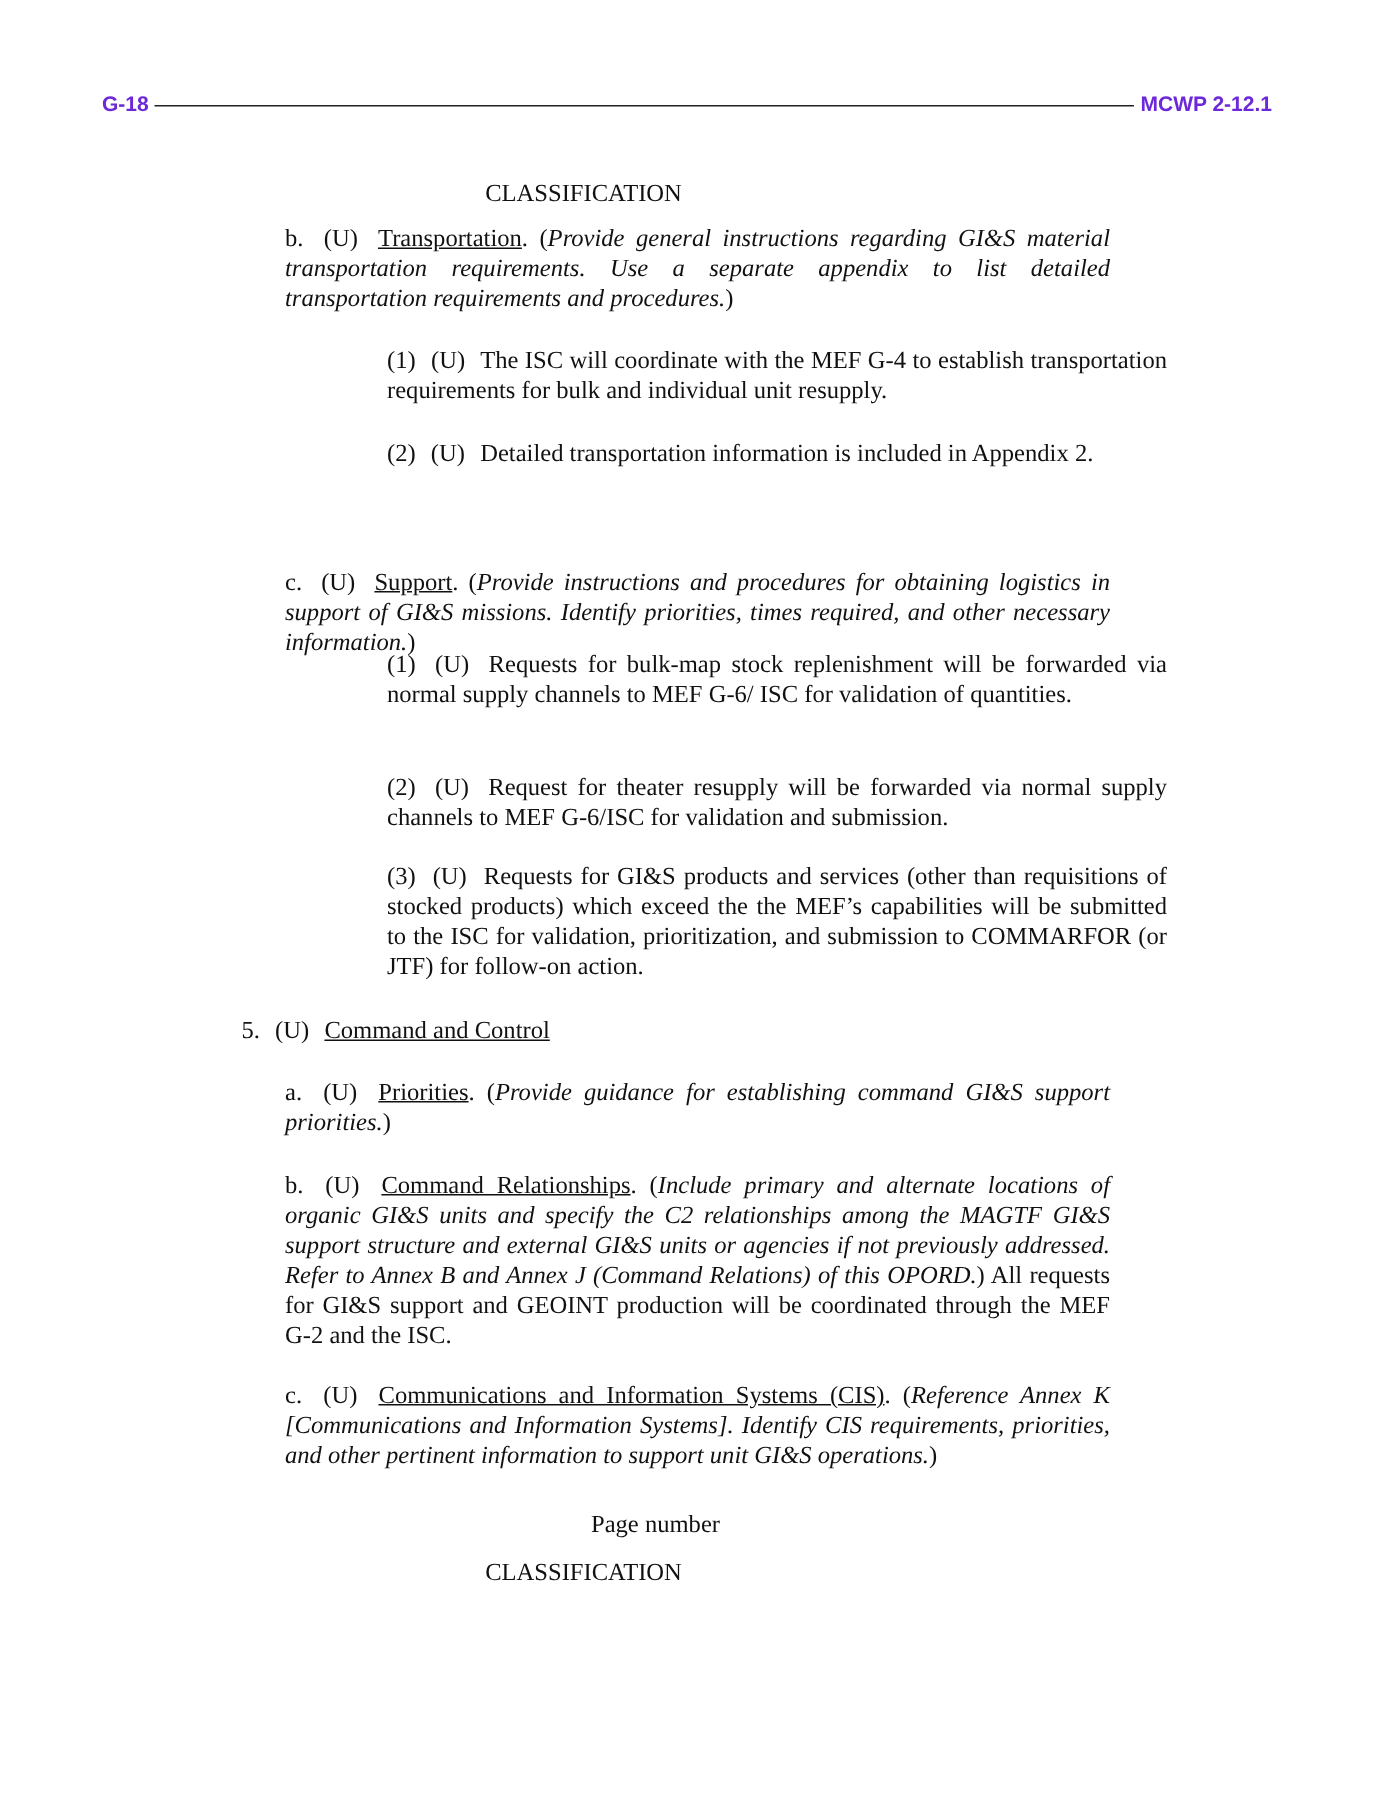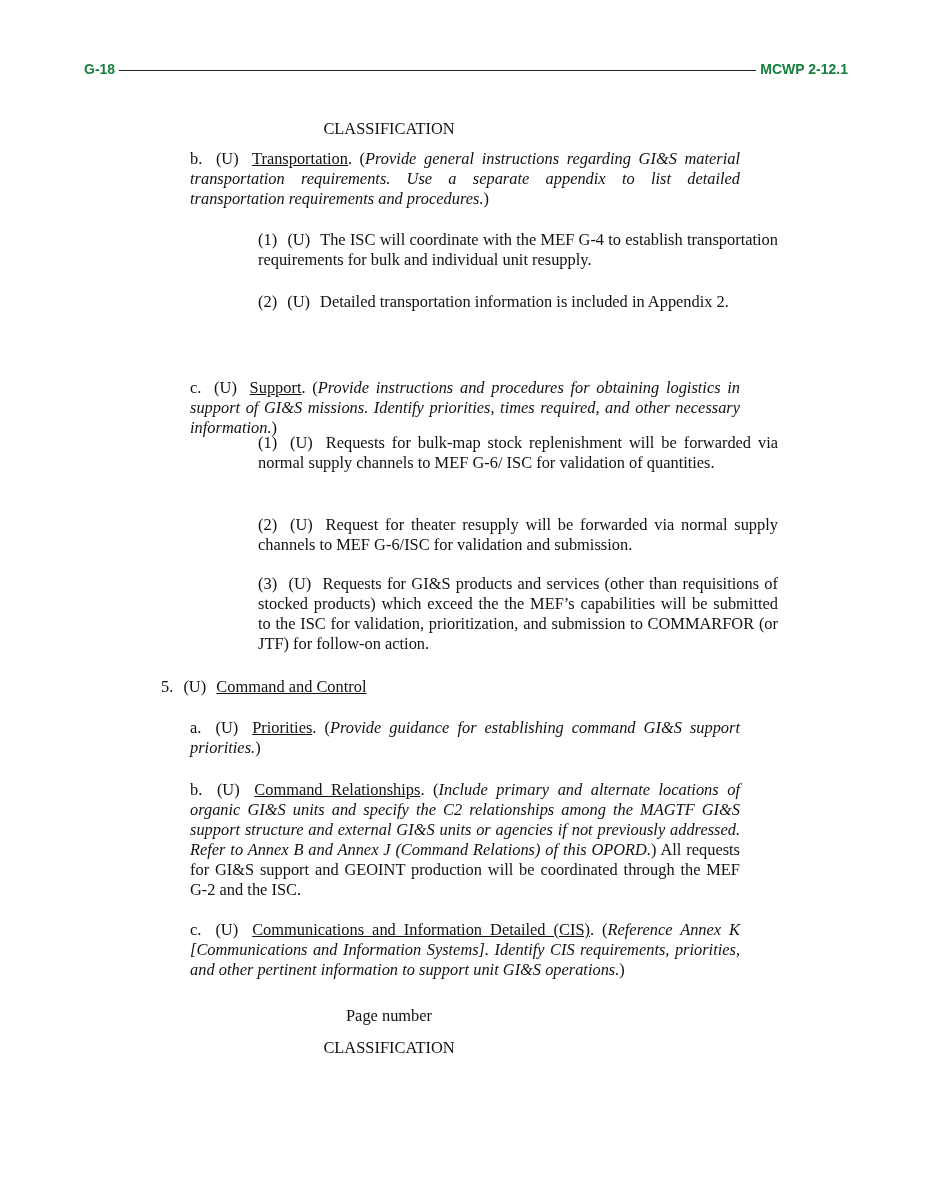--- a/index.html
+++ b/index.html
@@ -1,18 +1,18 @@
 <!DOCTYPE html>
 <html><head>
 <meta charset="utf-8">
 <style>
   html, body { margin: 0; padding: 0; background: #ffffff; }
   body { width: 926px; height: 1198px; position: relative; overflow: hidden; color: #111; }
-  .header { position: absolute; top: 58px; left: 84px; right: 78px; height: 22px; display: flex; align-items: center;
-    font-family: "Liberation Sans", sans-serif; font-weight: bold; font-size: 14px; color: #15803d; }
+  .header { position: absolute; top: 58px; left: 68px; right: 78px; height: 22px; display: flex; align-items: center;
+    font-family: "Liberation Sans", sans-serif; font-weight: bold; font-size: 14px; color: #6d28d9; }
   .header .rule { flex: 1; height: 0; border-top: 1px solid #222; margin: 0 4px; position: relative; top: 1px; }
   .serif { font-family: "Liberation Serif", serif; font-size: 16.4px; line-height: 20px; }
   .center { position: absolute; left: 0; width: 778px; text-align: center; }
   .para { position: absolute; margin: 0; text-align: justify; }
   .lvl2 { left: 190px; width: 550px; }
   .lvl3 { left: 222px; width: 520px; margin-left: 36px; }
   .lvl1 { left: 161px; width: 580px; }
   .u { text-decoration: underline; }
   .i { font-style: italic; }
   .gap { display: inline-block; width: 6px; }
@@ -85,17 +85,17 @@
 <p class="para serif lvl2" style="top:780px;">
   <span>b.</span><span class="gap"></span>
   <span>(U)</span><span class="gap"></span>
   <span class="u">Command Relationships</span>. (<span class="i">Include primary and alternate locations of organic GI&amp;S units and specify the C2 relationships among the MAGTF GI&amp;S support structure and external GI&amp;S units or agencies if not previously addressed. Refer to Annex B and Annex J (Command Relations) of this OPORD.</span>)
   <span>All requests for GI&amp;S support and GEOINT production will be coordinated through the MEF G-2 and the ISC.</span>
 </p>
 
 <p class="para serif lvl2" style="top:920px;">
   <span>c.</span><span class="gap"></span>
   <span>(U)</span><span class="gap"></span>
-  <span class="u">Communications and Information Detailed (CIS)</span>. (<span class="i">Reference Annex K [Communications and Information Systems]. Identify CIS requirements, priorities, and other pertinent information to support unit GI&amp;S operations.</span>)
+  <span class="u">Communications and Information Systems (CIS)</span>. (<span class="i">Reference Annex K [Communications and Information Systems]. Identify CIS requirements, priorities, and other pertinent information to support unit GI&amp;S operations.</span>)
 </p>
 
-<div class="center serif" style="top:1006px;">Page number</div>
+<div class="center serif" style="top:1006px;padding-left:48px;">Page number</div>
 <div class="center serif" style="top:1038px;">CLASSIFICATION</div>
 
 </body></html>

